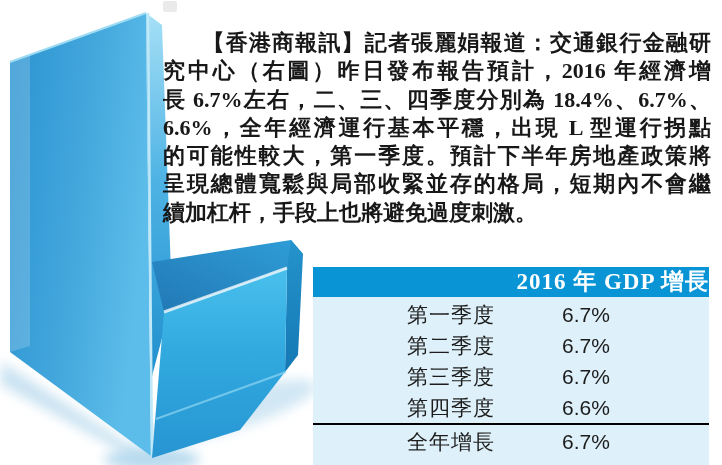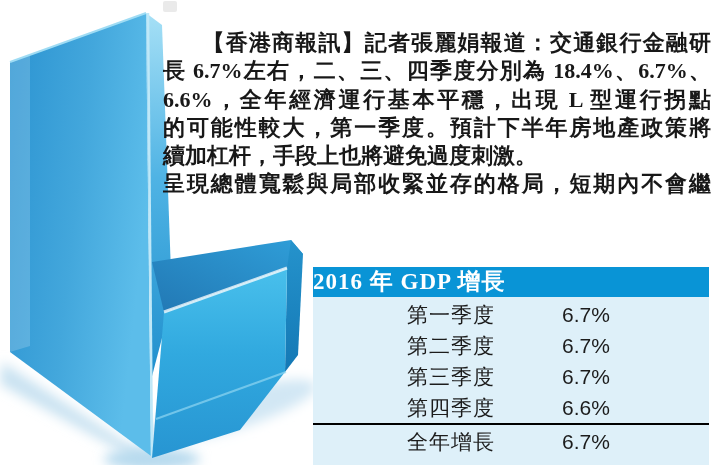--- a/index.html
+++ b/index.html
@@ -18,21 +18,21 @@
   .article{position:absolute;left:163px;top:29px;width:548px;
            font-family:"Liberation Serif","DejaVu Serif",serif;
            font-weight:bold;font-size:22px;line-height:28.3px;color:#181818;}
   .aline{white-space:nowrap;}
   .jline{text-align:justify;text-align-last:justify;text-justify:inter-character;white-space:normal;}
   .indent{text-indent:1.8em;}
 
   
   .gdp-table{position:absolute;left:313px;top:267px;width:396px;}
   .thead{height:30px;line-height:30px;background:#0994d6;color:#ffffff;
-         text-align:left;font-family:"Liberation Serif","DejaVu Serif",serif;
+         text-align:right;font-family:"Liberation Serif","DejaVu Serif",serif;
          font-weight:bold;font-size:23px;letter-spacing:1px;}
   .tbody{background:#def0f9;padding:2px 0 16px 0;}
   .trow{position:relative;height:31px;font-size:21px;color:#1c1c1c;}
   .tlabel{position:absolute;left:94px;top:50%;transform:translateY(-50%);
           letter-spacing:1px;}
   .tvalue{position:absolute;left:249px;top:50%;transform:translateY(-50%);
           font-family:"Liberation Sans","DejaVu Sans",sans-serif;}
   .trow.total{border-top:2px solid #000000;height:33px;}
 </style>
 </head>
@@ -86,25 +86,26 @@
     <polygon points="291,240 303,254 298,355 285,372 287,268" fill="url(#gCap)"></polygon>
     <polygon points="164,312 287,268 285,372 240,430 152,458" fill="url(#gBarFront)"></polygon>
     <line x1="164" y1="312" x2="287" y2="268" stroke="#ffffff" stroke-width="3" opacity="0.75"></line>
     <line x1="156" y1="419" x2="286" y2="372" stroke="#8fd6f2" stroke-width="2" opacity="0.7"></line>
   </svg>
 
   <div class="smudge"></div>
 
   <div class="article">
     <div class="aline jline indent">【香港商報訊】記者張麗娟報道：交通銀行金融研</div>
+    <div class="aline jline">究中心（右圖）昨日發布報告預計，2016 年經濟增</div>
     <div class="aline jline">長 6.7%左右，二、三、四季度分別為 18.4%、6.7%、</div>
     <div class="aline jline">6.6%，全年經濟運行基本平穩，出現 L 型運行拐點</div>
     <div class="aline jline">的可能性較大，第一季度。預計下半年房地產政策將</div>
+    <div class="aline jline">呈現總體寬鬆與局部收緊並存的格局，短期內不會繼</div>
     <div class="aline">續加杠杆，手段上也將避免過度刺激。</div>
-    <div class="aline jline">呈現總體寬鬆與局部收緊並存的格局，短期內不會繼</div>
   </div>
 
   <div class="gdp-table">
     <div class="thead">2016 年 GDP 增長</div>
     <div class="tbody">
       <div class="trow">
         <span class="tlabel">第一季度</span>
         <span class="tvalue">6.7%</span>
       </div>
       <div class="trow">

